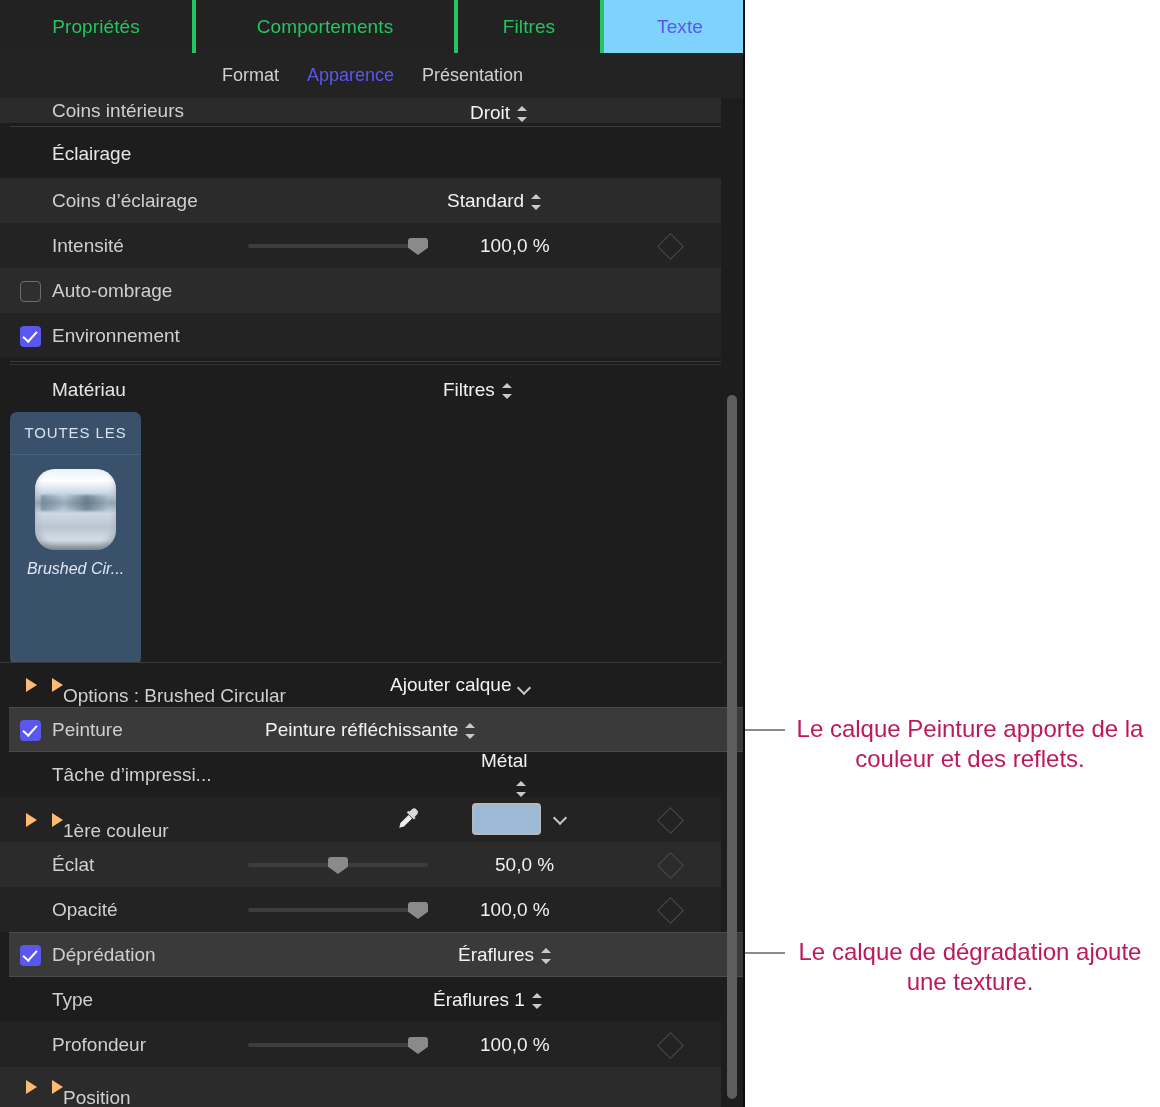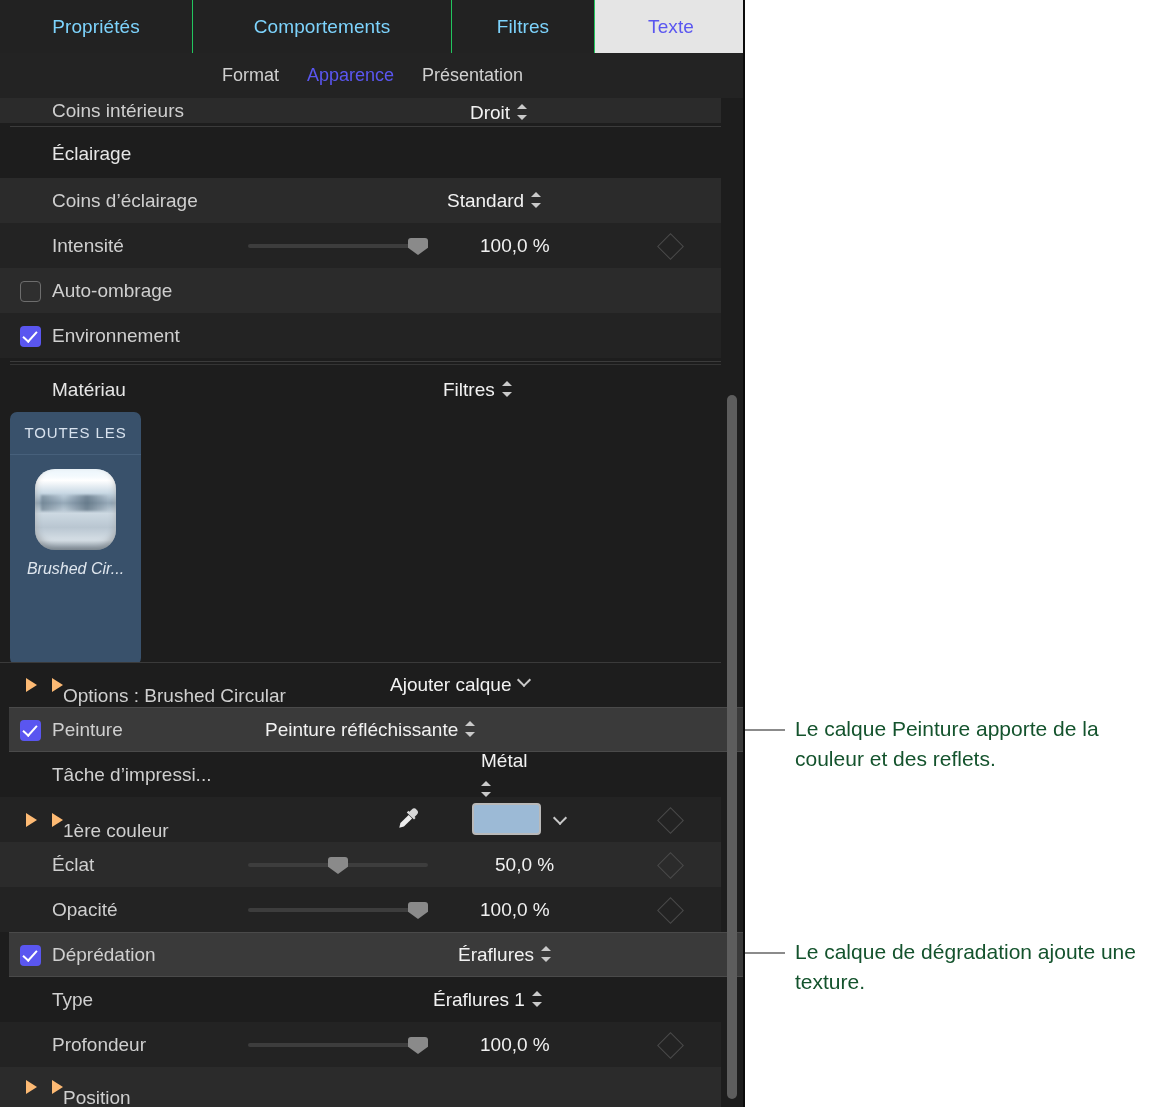--- a/index.html
+++ b/index.html
@@ -4,26 +4,26 @@
 <style>
   html,body{margin:0;padding:0;background:#ffffff;}
   body{width:1160px;height:1107px;position:relative;font-family:"Liberation Sans",sans-serif;-webkit-font-smoothing:antialiased;}
 
   
   #inspector{position:absolute;left:0;top:0;width:745px;height:1107px;background:#1d1d1d;overflow:hidden;}
 
   
   #tabbar{position:absolute;left:0;top:0;width:745px;height:53px;background:#0e0e0e;display:flex;}
   .tab{flex:0 0 auto;height:53px;display:flex;align-items:center;justify-content:center;
-       font-size:19px;color:#7dd3fc;background:#222222;border-right:1px solid #22c55e;letter-spacing:.1px;}
+       font-size:19px;color:#22c55e;background:#222222;border-right:4px solid #22c55e;letter-spacing:.1px;}
   .tab.t0{width:192px;}
   .tab.t1{width:258px;}
   .tab.t2{width:142px;}
   .tab.t3{width:152px;border-right:none;}
-  .tab.active{color:#5a56f0;background:#e5e5e5;}
+  .tab.active{color:#5a56f0;background:#7dd3fc;}
 
   
   #subtabs{position:absolute;left:0;top:53px;width:745px;height:45px;background:#232323;
            display:flex;align-items:center;justify-content:center;gap:28px;}
   .subtab{font-size:18px;color:#d0d0d0;}
   .subtab.active{color:#5a56f0;}
 
   
   #scrollbody{position:absolute;left:0;top:98px;width:745px;height:1009px;background:#1d1d1d;}
 
@@ -35,21 +35,21 @@
   .row.clip{height:25px;align-items:flex-end;}
 
   .label{position:absolute;left:52px;font-size:19px;color:#cfcfcf;white-space:nowrap;}
   .label.cbx{left:52px;}
   .label.tri{left:52px;}
   .hdr{position:absolute;left:52px;font-size:19px;color:#e6e6e6;}
 
   .value{position:absolute;font-size:19px;color:#f0f0f0;white-space:nowrap;}
 
   
-  .popupwrap{position:absolute;display:flex;align-items:flex-start;gap:7px;}
+  .popupwrap{position:absolute;display:flex;align-items:flex-end;gap:7px;}
   .popupwrap .ptext{font-size:19px;color:#f2f2f2;white-space:nowrap;}
   .updown{position:relative;width:11px;height:20px;flex:0 0 auto;}
   .updown::before,.updown::after{content:"";position:absolute;left:0;width:0;height:0;
       border-left:5.5px solid transparent;border-right:5.5px solid transparent;}
   .updown::before{top:2px;border-bottom:5px solid #c9c9c9;}
   .updown::after{bottom:2px;border-top:5px solid #c9c9c9;}
 
   .chev{width:14px;height:14px;position:relative;flex:0 0 auto;}
   .chev::after{content:"";position:absolute;left:1px;top:1px;width:8px;height:8px;
       border-right:2px solid #c9c9c9;border-bottom:2px solid #c9c9c9;transform:rotate(45deg);}
@@ -89,21 +89,21 @@
       background:linear-gradient(90deg,rgba(90,110,125,.55),rgba(200,215,228,.15),rgba(75,95,112,.6),rgba(190,205,218,.2));
       filter:blur(1.2px);}
   .matname{margin-top:10px;text-align:center;font-size:16px;font-style:italic;color:#dfe6ee;}
 
   
   #panelscroll{position:absolute;left:727px;top:395px;width:10px;height:704px;border-radius:5px;background:#5d5d5d;}
 
   
   #notes{position:absolute;left:745px;top:0;width:415px;height:1107px;background:#ffffff;}
   .leader{position:absolute;height:2px;background:#8b8b8b;}
-  .note{position:absolute;font-size:21px;line-height:30px;color:#14532d;}
+  .note{position:absolute;font-size:24px;line-height:30px;color:#be185d;text-align:center;}
 
   .vrule{position:absolute;left:743px;top:0;width:2px;height:1107px;background:#0b0b0b;}
 </style>
 </head>
 <body>
 
 <div id="inspector">
 
   <div id="tabbar">
     <div class="tab t0">

